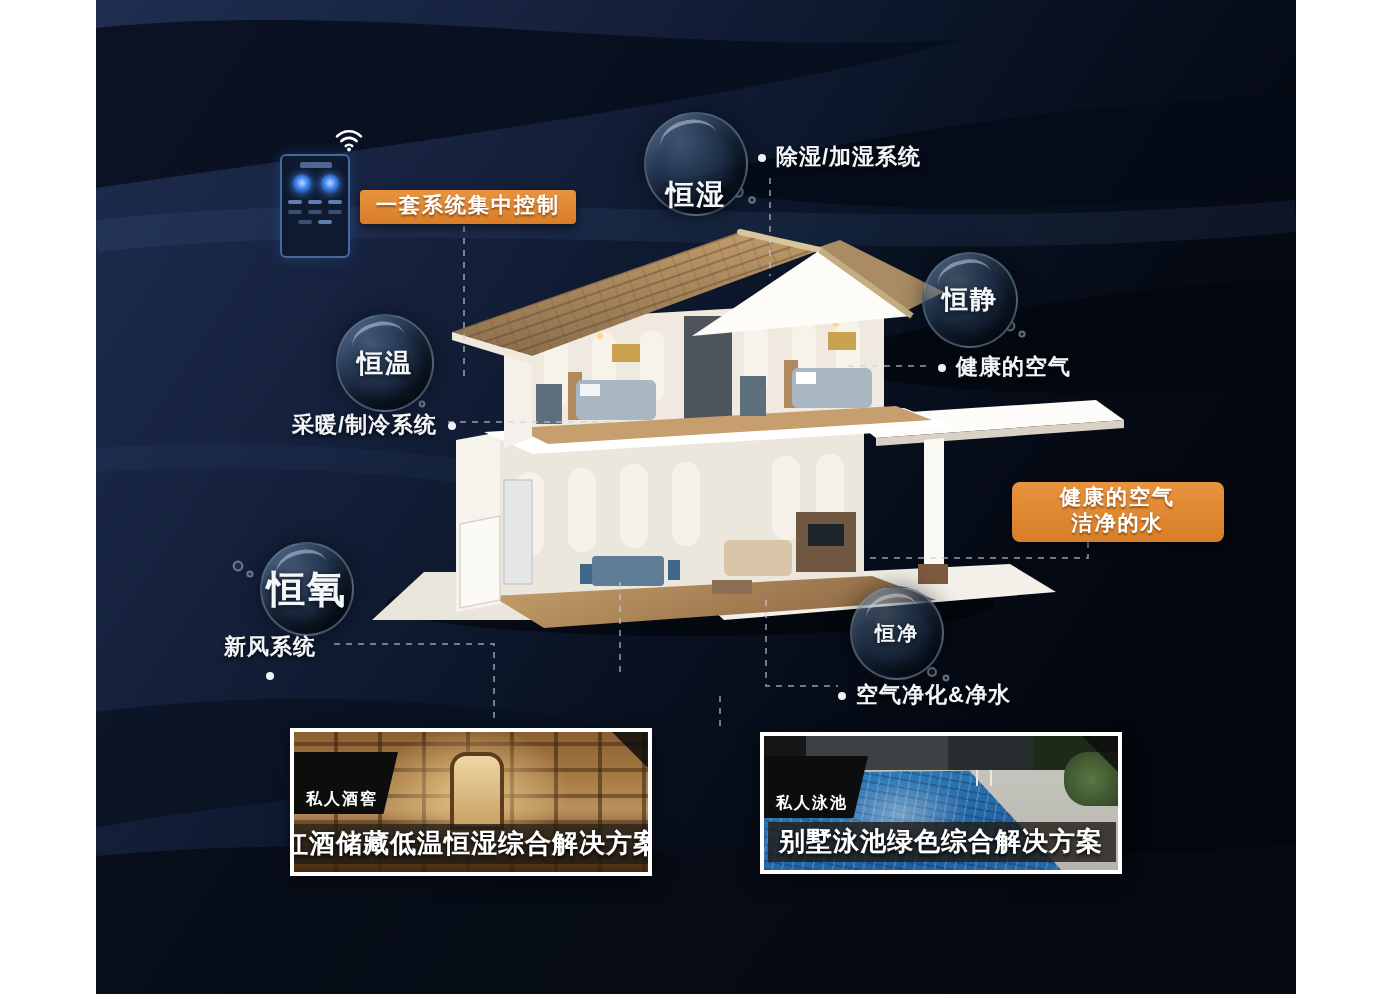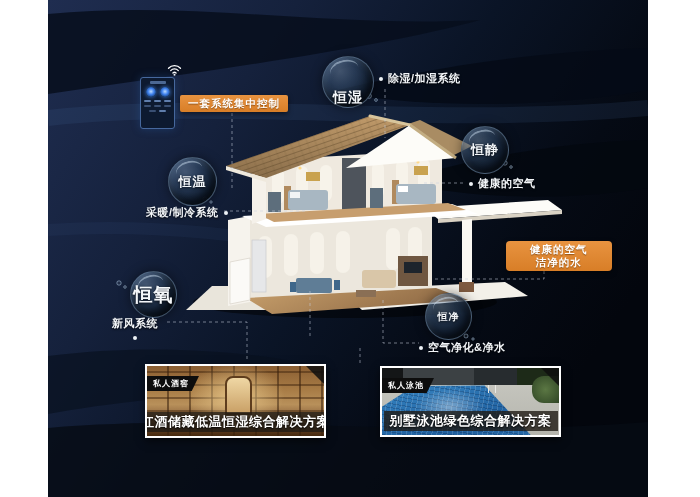--- a/index.html
+++ b/index.html
@@ -75,21 +75,21 @@
   
   .card{
     position:absolute;border:2px solid #ffffff;background:#222;overflow:hidden;
     box-shadow:0 3px 8px rgba(0,0,0,.55);
   }
   .card-wine{left:145px;top:364px;width:177px;height:70px;}
   .card-pool{left:380px;top:366px;width:177px;height:67px;}
   .card .tag{
     position:absolute;left:0;top:10px;z-index:4;
     background:#0d0d0d;color:#fff;font-size:8px;font-weight:bold;letter-spacing:1px;
-    padding:2px 10px 2px 6px;clip-path:polygon(0 0,100% 0,86% 100%,0 100%);
+    padding:18px 10px 2px 6px;clip-path:polygon(0 0,100% 0,86% 100%,0 100%);
   }
   .card .caption{
     position:absolute;left:50%;transform:translateX(-50%);bottom:4px;z-index:4;
     background:rgba(32,27,21,.8);color:#fff;font-size:13px;font-weight:bold;
     letter-spacing:.5px;padding:1px 6px;white-space:nowrap;text-shadow:0 1px 2px #000;
   }
   .card .corner{
     position:absolute;right:0;top:0;width:18px;height:18px;z-index:3;
     background:rgba(14,14,14,.85);clip-path:polygon(0 0,100% 0,100% 100%);
   }

